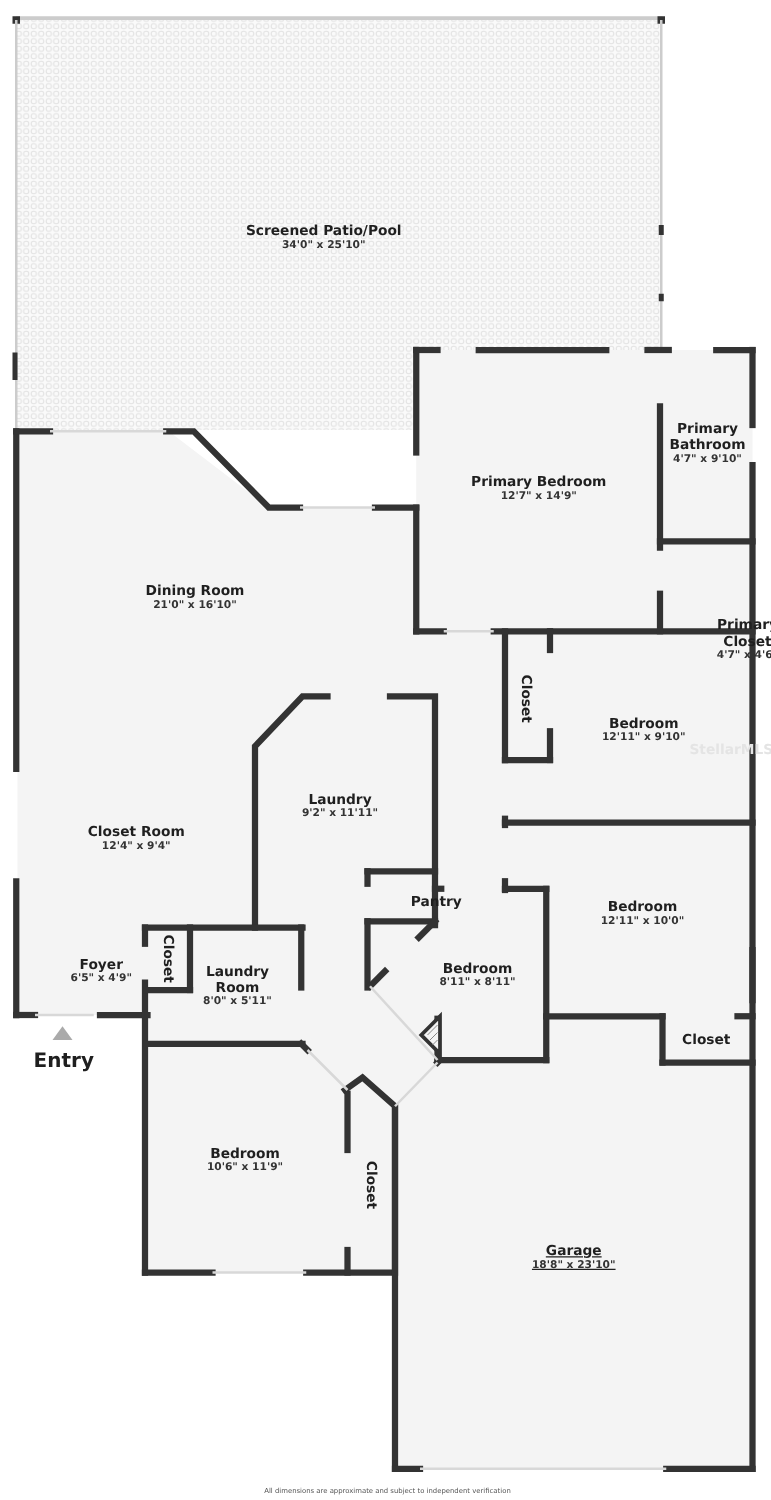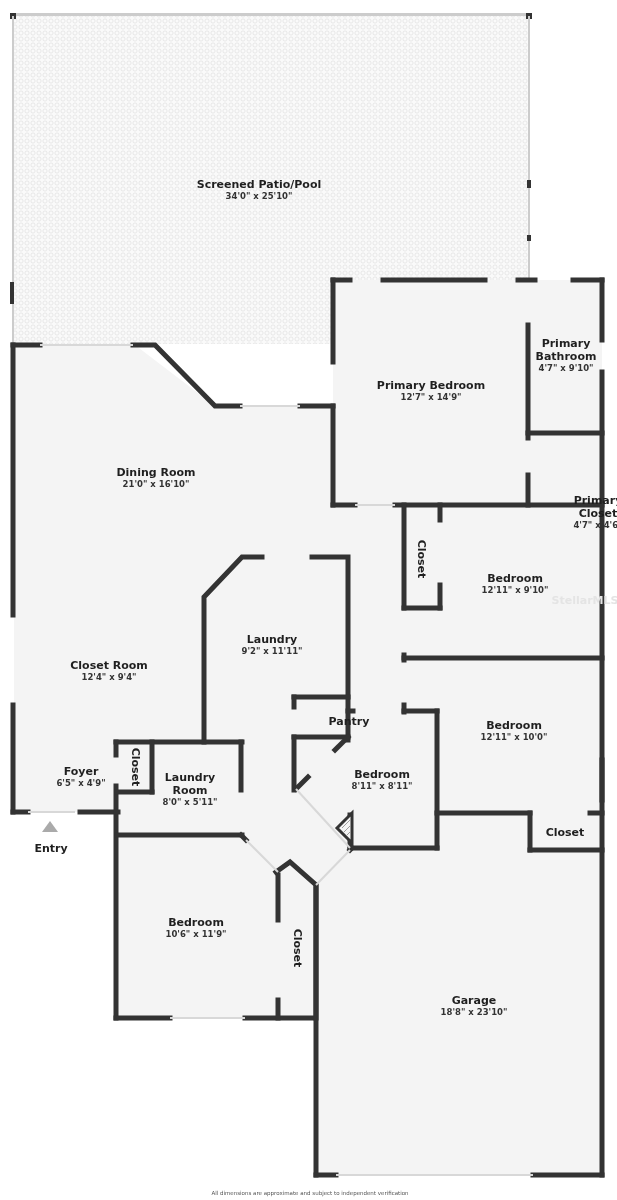--- a/index.html
+++ b/index.html
@@ -2,21 +2,21 @@
 <html><head>
 <meta charset="utf-8">
 <style>
   html, body { margin: 0; padding: 0; background: #ffffff; }
   body { width: 617px; height: 1200px; position: relative; overflow: hidden; font-family: "DejaVu Sans", sans-serif; }
   #plan { position: absolute; left: 0; top: 0; width: 617px; height: 1200px; }
   .label { position: absolute; text-align: center; color: #1f1f1f; transform: translate(-50%, -50%); white-space: nowrap; }
   .label .name { font-weight: bold; font-size: 11px; line-height: 13px; display: block; }
   .label .dim { font-size: 8.5px; line-height: 11px; display: block; font-weight: bold; color: #333; }
   .vert { transform: translate(-50%, -50%) rotate(90deg); }
-  .entry-lbl { position: absolute; font-weight: bold; font-size: 11px; color: #1f1f1f; transform: translate(-50%, -50%); }
+  .entry-lbl { position: absolute; font-weight: bold; font-size: 16px; color: #1f1f1f; transform: translate(-50%, -50%); }
   .disclaimer { position: absolute; left: 310px; top: 1193px; transform: translate(-50%, -50%); font-size: 5.5px; color: #555; white-space: nowrap; }
   .watermark { position: absolute; left: 585px; top: 600px; transform: translate(-50%, -50%); font-size: 11px; font-weight: bold; color: #e4e4e4; }
 </style>
 </head>
 <body>
 
 <svg id="plan" viewBox="0 0 617 1200" xmlns="http://www.w3.org/2000/svg">
   <defs>
     <pattern id="tile" width="6" height="6" patternUnits="userSpaceOnUse">
       <rect width="6" height="6" fill="#fafafa"></rect>
@@ -200,20 +200,20 @@
 <div class="label" style="left:565px; top:832px;">
   <span class="name">Closet</span>
 </div>
 <div class="label" style="left:196px; top:928px;">
   <span class="name">Bedroom</span>
   <span class="dim">10'6" x 11'9"</span>
 </div>
 <div class="label vert" style="left:297px; top:948px;">
   <span class="name">Closet</span>
 </div>
-<div class="label" style="left:474px; top:1006px;">
+<div class="label" style="left:459px; top:1006px;text-decoration:underline;">
   <span class="name">Garage</span>
   <span class="dim">18'8" x 23'10"</span>
 </div>
 
 <div class="entry-lbl" style="left:51px; top:848px;">Entry</div>
 <div class="watermark">StellarMLS</div>
 <div class="disclaimer">All dimensions are approximate and subject to independent verification</div>
 
 </body></html>

